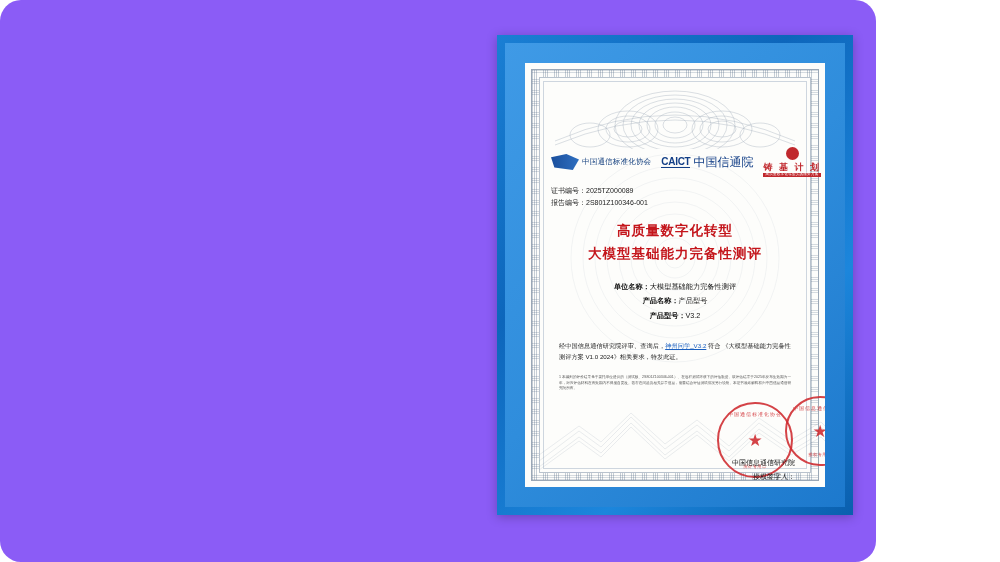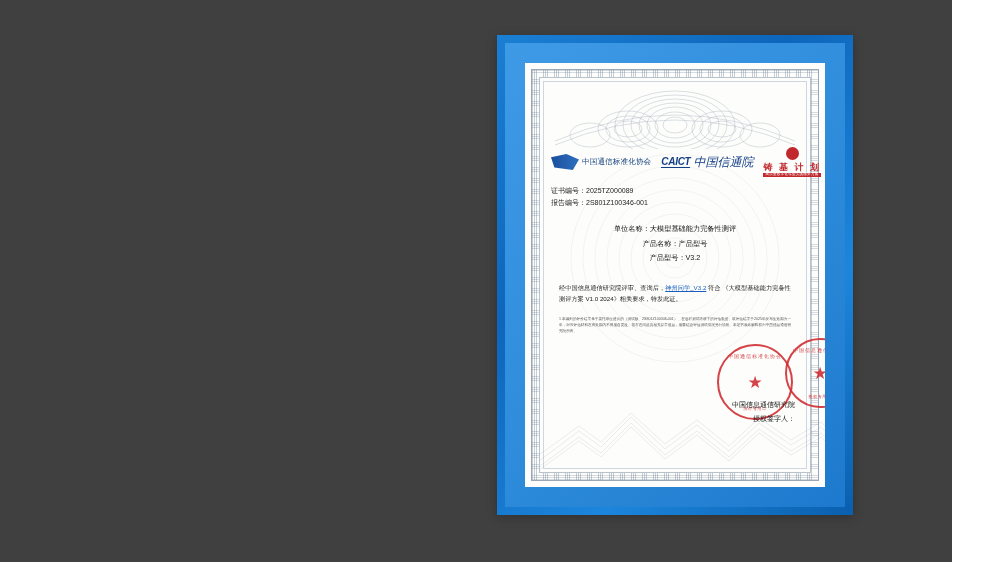--- a/index.html
+++ b/index.html
@@ -10,23 +10,24 @@
     width: 1000px;
     height: 562px;
     background: #ffffff;
     font-family: "Liberation Sans", sans-serif;
     overflow: hidden;
   }
 
   
   .stage {
     position: relative;
-    width: 952px;
+    width: 876px;
     height: 562px;
-    background: #404040;
+    background: #8b5cf6;
+    border-radius: 21px;
   }
 
   
   .cert-outer {
     position: absolute;
     left: 497px;
     top: 35px;
     width: 356px;
     height: 480px;
     background: linear-gradient(135deg, #1a7fd4 0%, #0d66bb 35%, #1c86dc 70%, #0a5fae 100%);
@@ -143,21 +144,20 @@
     font-size: 7.5px;
     color: #14407f;
     letter-spacing: 0.2px;
     line-height: 1.05;
     white-space: nowrap;
   }
   .logo-caict {
     display: flex;
     align-items: center;
     gap: 3px;
-    font-style: italic;
   }
   .logo-caict .en {
     font-size: 10px;
     font-weight: bold;
     color: #123e86;
     letter-spacing: -0.3px;
     border-bottom: 1.5px solid #123e86;
     padding-bottom: 0.5px;
   }
   .logo-caict .zh {
@@ -225,21 +225,21 @@
   }
 
   .fields {
     margin-top: 14px;
     text-align: center;
     font-size: 7.2px;
     color: #111;
     line-height: 2.0;
   }
   .fields .lbl {
-    font-weight: normal;
+    font-weight: bold;
   }
 
   .statement {
     margin-top: 18px;
     margin-left: 12px;
     margin-right: 12px;
     font-size: 6.2px;
     color: #222;
     line-height: 1.75;
     text-align: justify;
@@ -405,20 +405,24 @@
 
           <div class="numbers">
             <div>
               <span>证书编号：</span><span>2025TZ000089</span>
             </div>
             <div>
               <span>报告编号：</span><span>2S801Z100346-001</span>
             </div>
           </div>
 
+          <div class="title-block">
+            <div class="title-main">高质量数字化转型</div>
+            <div class="title-sub">大模型基础能力完备性测评</div>
+          </div>
 
           <div class="fields">
             <div>
               <span class="lbl">单位名称：</span><span>大模型基础能力完备性测评</span>
             </div>
             <div>
               <span class="lbl">产品名称：</span><span>产品型号</span>
             </div>
             <div>
               <span class="lbl">产品型号：</span><span>V3.2</span>

